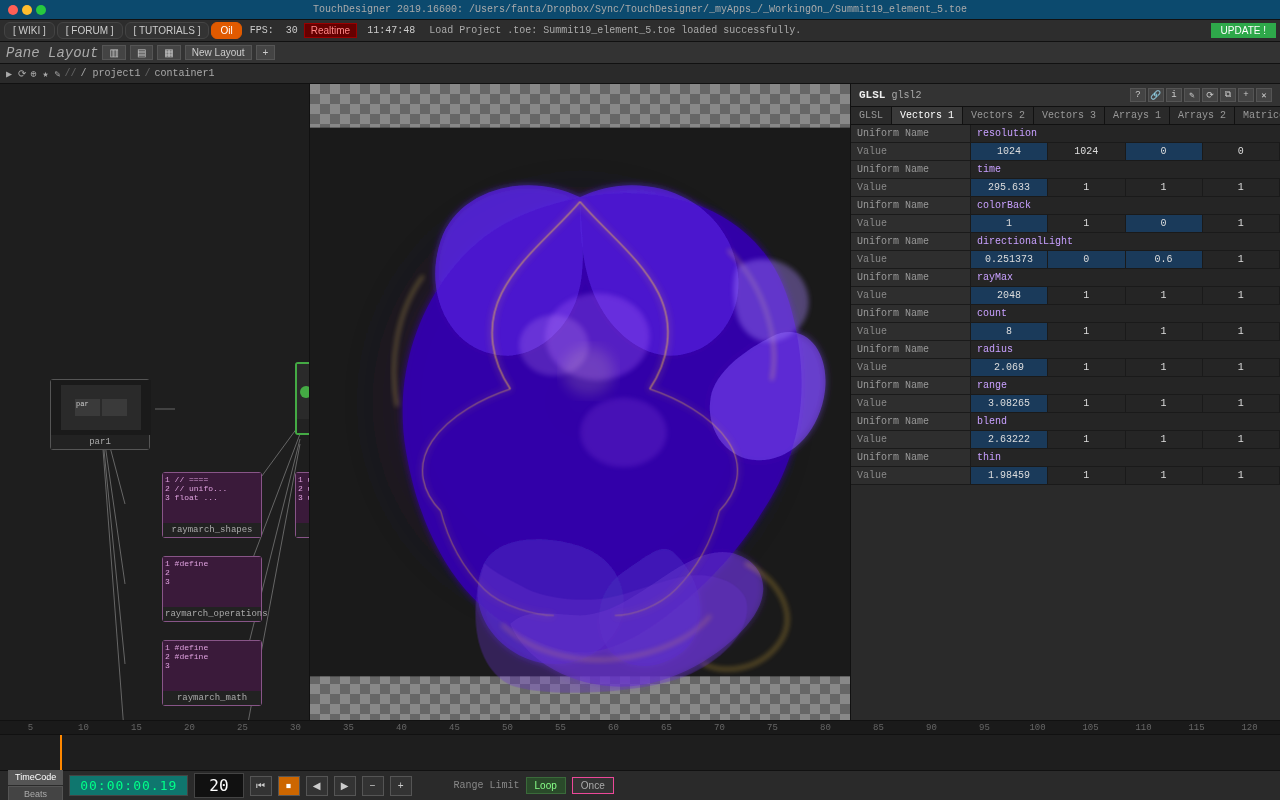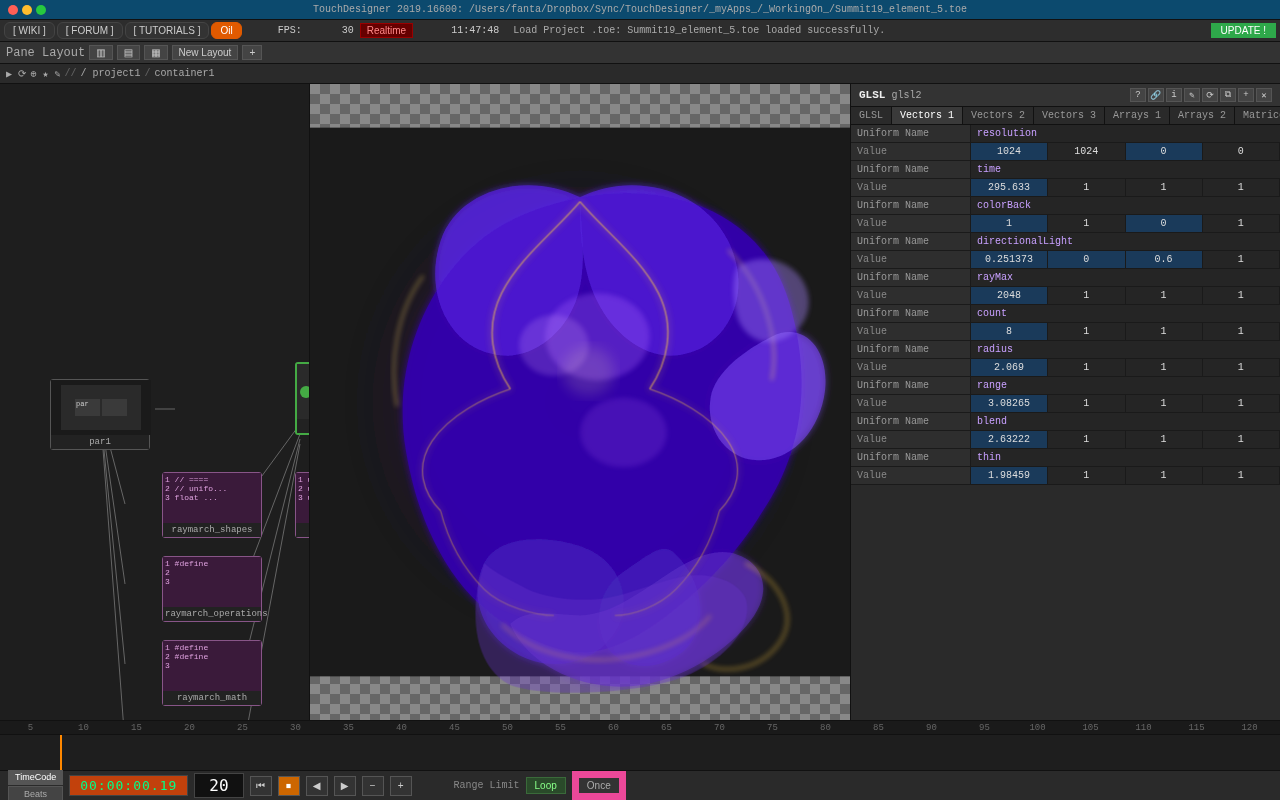--- a/index.html
+++ b/index.html
@@ -58,21 +58,20 @@
       margin-right: 2px;
       border-radius: 6px;
       background: #333;
       white-space: nowrap;
     }
     .menu-oil { background: #e05a00; color: #fff; border-color: #e05a00; }
     .fps-display {
       font-size: 10px;
       color: #ccc;
       padding: 0 6px;
-      margin-left: 28px;
     }
     .realtime-btn {
       background: #600;
       color: #f88;
       border: 1px solid #900;
       padding: 1px 6px;
       margin-right: 4px;
       font-size: 10px;
     }
     .status-msg {
@@ -102,22 +101,23 @@
     }
     .toolbar-btn {
       background: #444;
       border: 1px solid #555;
       color: #ccc;
       padding: 1px 6px;
       font-size: 10px;
       cursor: pointer;
     }
     .toolbar-label {
-      font-size: 12px;
+      font-size: 14px;
       color: #aaa;
+      font-style: italic;
     }
 
     
     #breadcrumb {
       height: 20px;
       background: #2a2a2a;
       display: flex;
       align-items: center;
       padding: 0 6px;
       border-bottom: 1px solid #111;
@@ -323,21 +323,21 @@
     .timecode-btn {
       background: #444;
       border: 1px solid #555;
       color: #aaa;
       padding: 2px 6px;
       font-size: 9px;
       cursor: pointer;
     }
     .timecode-btn.active { background: #555; color: #fff; }
     .timecode-display {
-      background: #c2410c;
+      background: #0f766e;
       border: 1px solid #444;
       padding: 2px 10px;
       font-size: 13px;
       color: #00ff88;
       font-family: monospace;
       letter-spacing: 1px;
     }
     .frame-display {
       background: #111;
       border: 1px solid #444;
@@ -371,21 +371,21 @@
     .loop-btn {
       background: #2a4a2a;
       border: 1px solid #3a6a3a;
       color: #8f8;
       padding: 2px 8px;
       font-size: 10px;
       cursor: pointer;
     }
     .once-btn {
       background: #333;
-      border: 7px solid #ec4899;
+      border: 1px solid #ec4899;
       color: #aaa;
       padding: 2px 8px;
       font-size: 10px;
       cursor: pointer;
     }
 
     
     .node {
       position: absolute;
       background: #2a2a2a;

